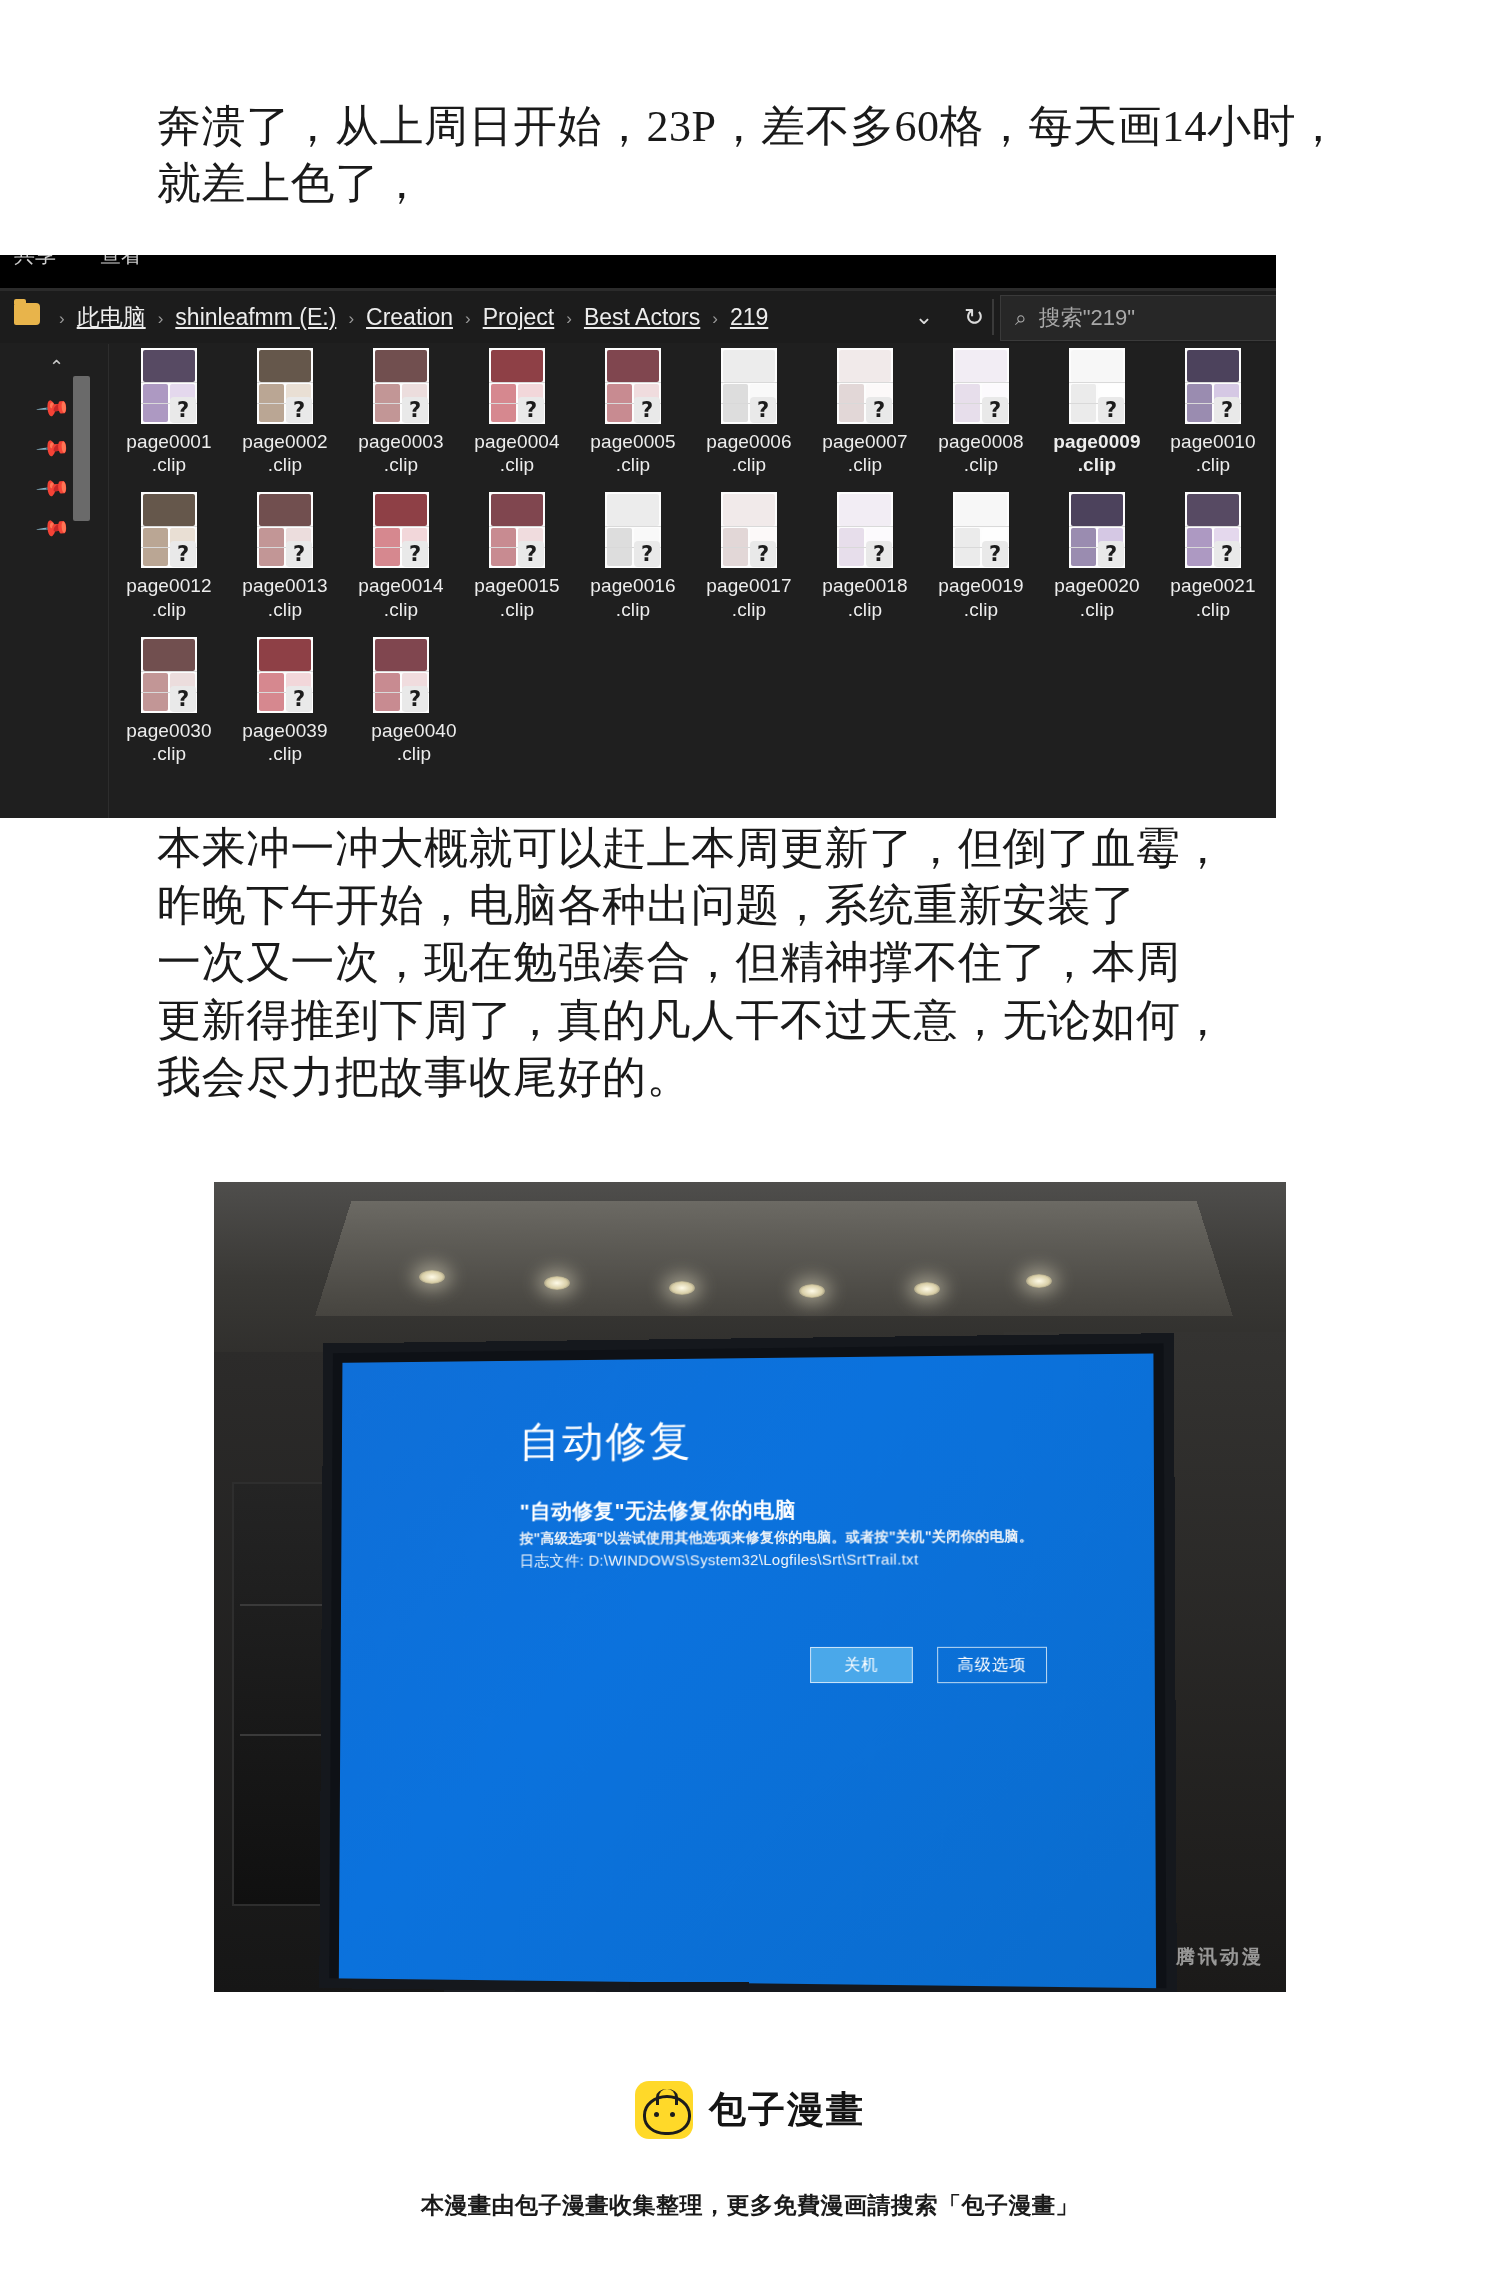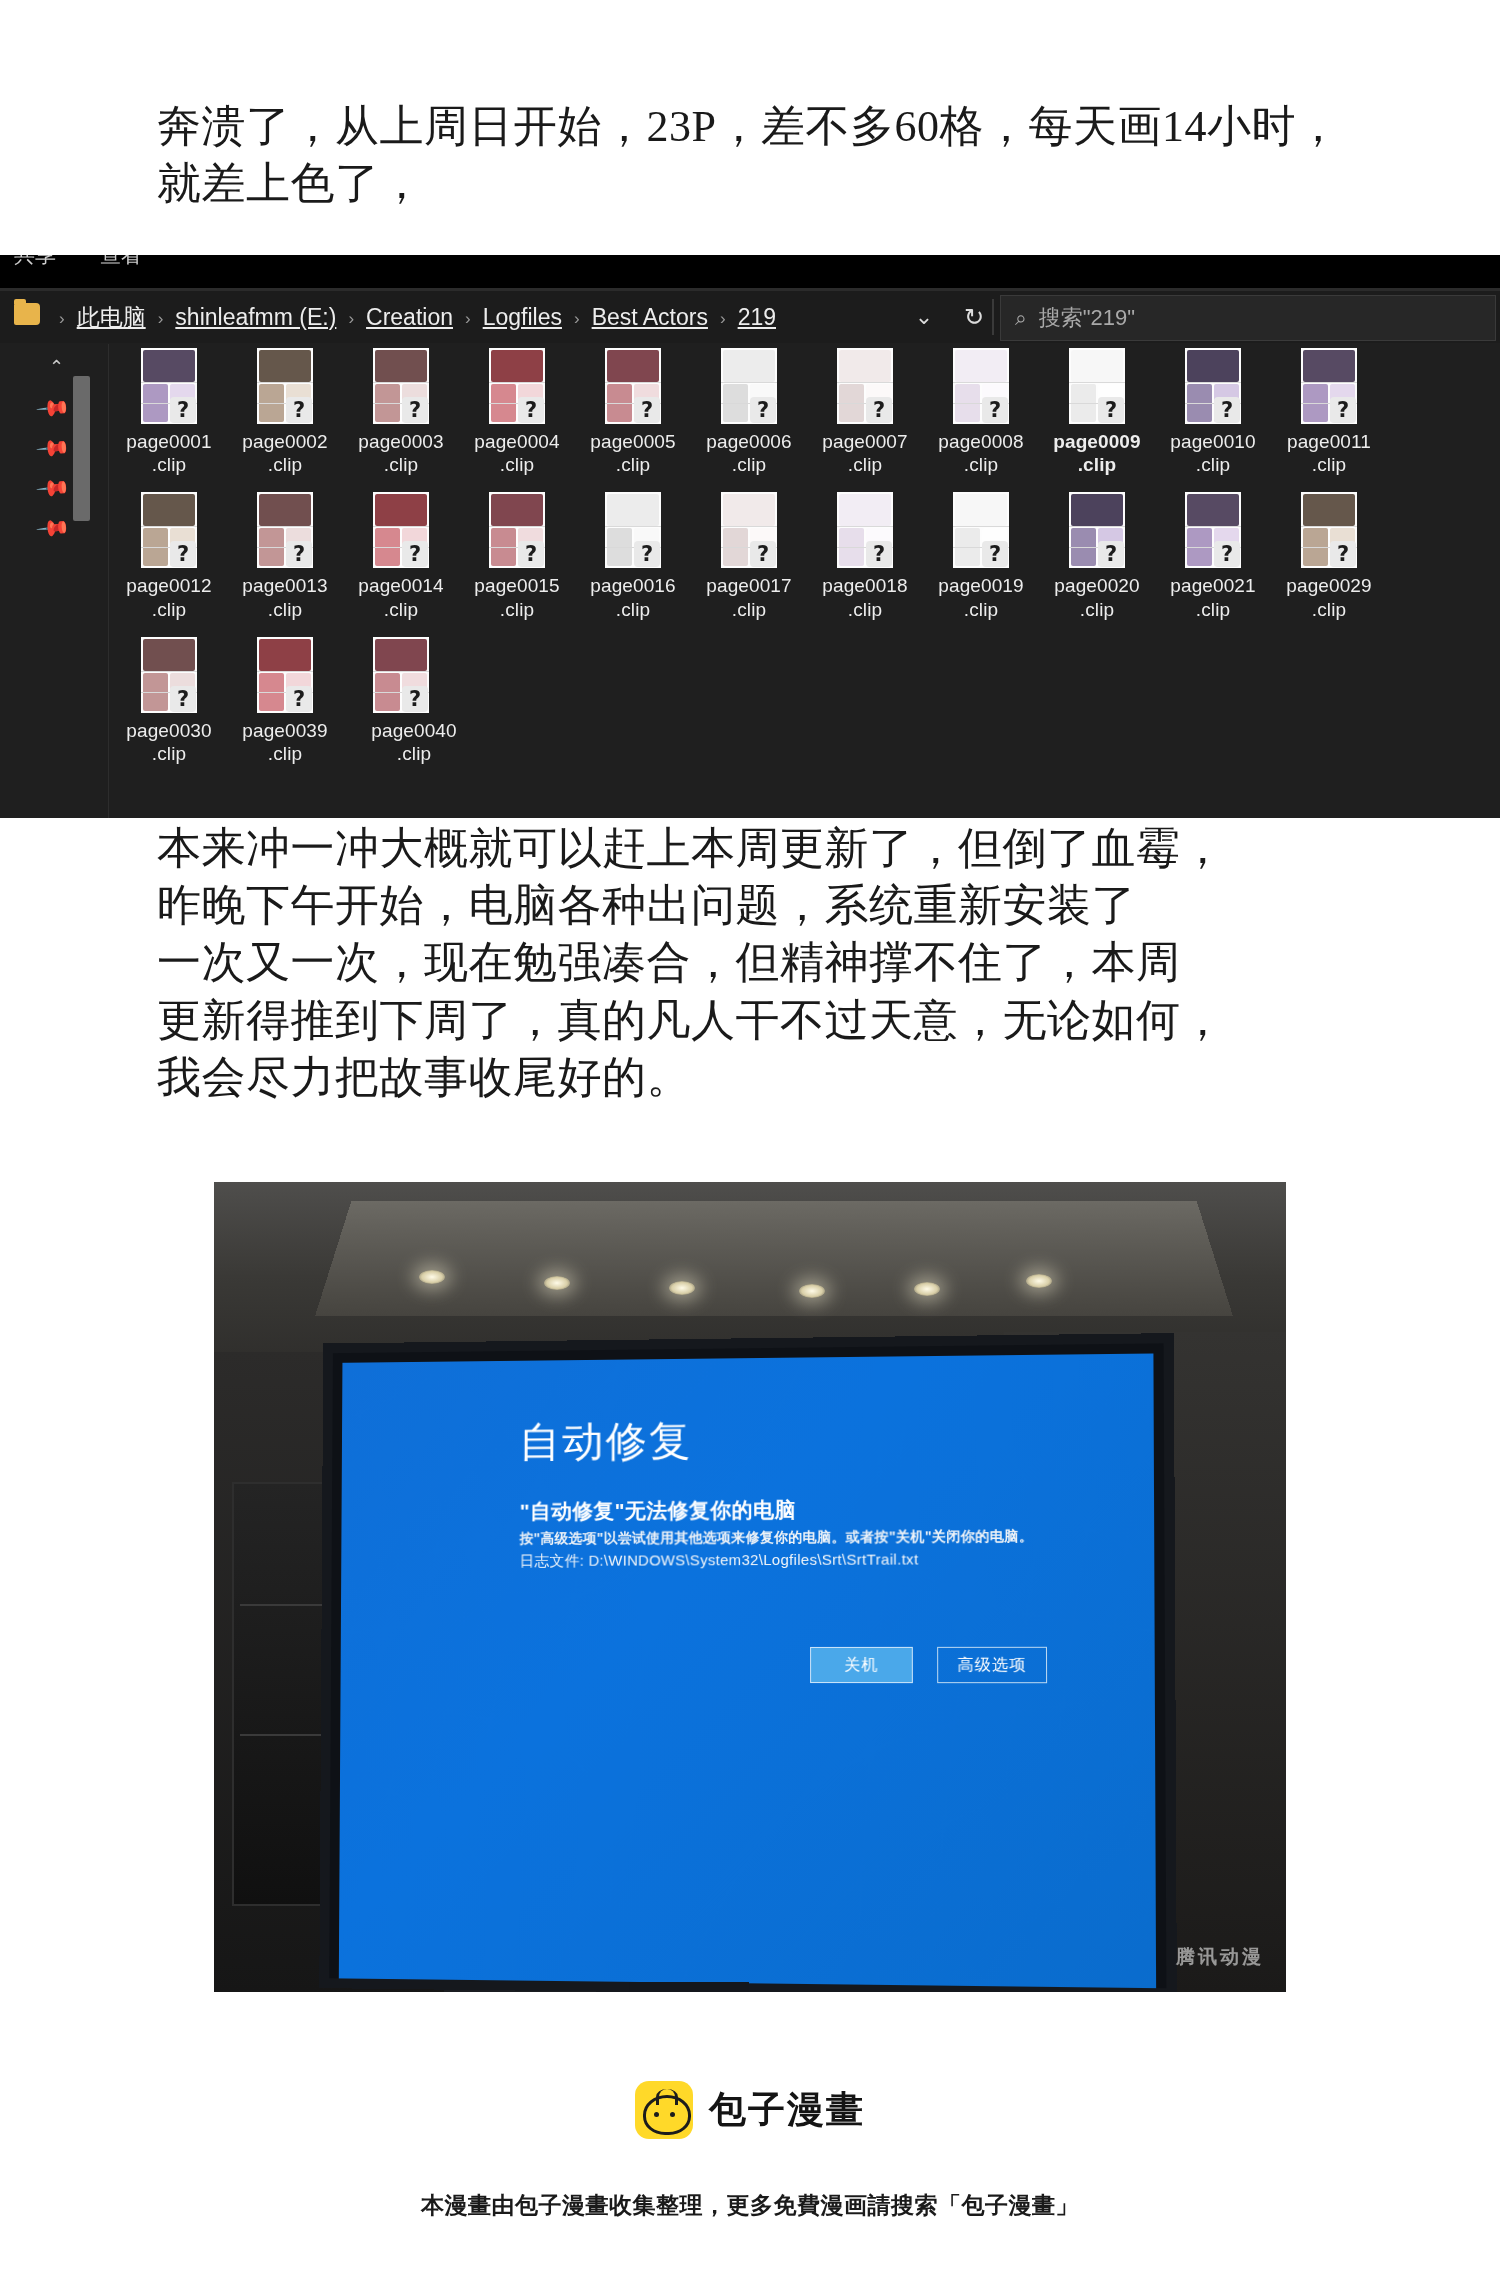--- a/index.html
+++ b/index.html
@@ -20,21 +20,21 @@
   }
   #narration-top{
     position:absolute;left:157px;top:98px;width:1310px;
   }
   #narration-mid{
     position:absolute;left:157px;top:820px;width:1330px;
   }
 
   
   #explorer{
-    position:absolute;left:0;top:255px;width:1500px;height:563px;
+    position:absolute;left:0;top:255px;width:1276px;height:563px;
     background:#1f1f1f;color:#e9e9e9;
     font-family:"Liberation Sans","DejaVu Sans",sans-serif;
     overflow:hidden;
   }
   
   #explorer-ribbon{
     position:absolute;left:0;top:0;width:1500px;height:33px;background:#000000;
   }
   #explorer-ribbon .ribbon-tabs{
     position:absolute;left:14px;top:-14px;display:flex;gap:44px;
@@ -278,21 +278,21 @@
     <div id="folder-chip"></div>
 
     <div id="breadcrumb">
       <span class="sep">›</span>
       <span class="crumb">此电脑</span>
       <span class="sep">›</span>
       <span class="crumb">shinleafmm (E:)</span>
       <span class="sep">›</span>
       <span class="crumb">Creation</span>
       <span class="sep">›</span>
-      <span class="crumb">Logfiles</span>
+      <span class="crumb">Project</span>
       <span class="sep">›</span>
       <span class="crumb">Best Actors</span>
       <span class="sep">›</span>
       <span class="crumb">219</span>
     </div>
 
     <div class="navbtn" id="nav-history">⌄</div>
     <div class="navbtn" id="nav-refresh">↻</div>
     <div id="navdivider"></div>
 

